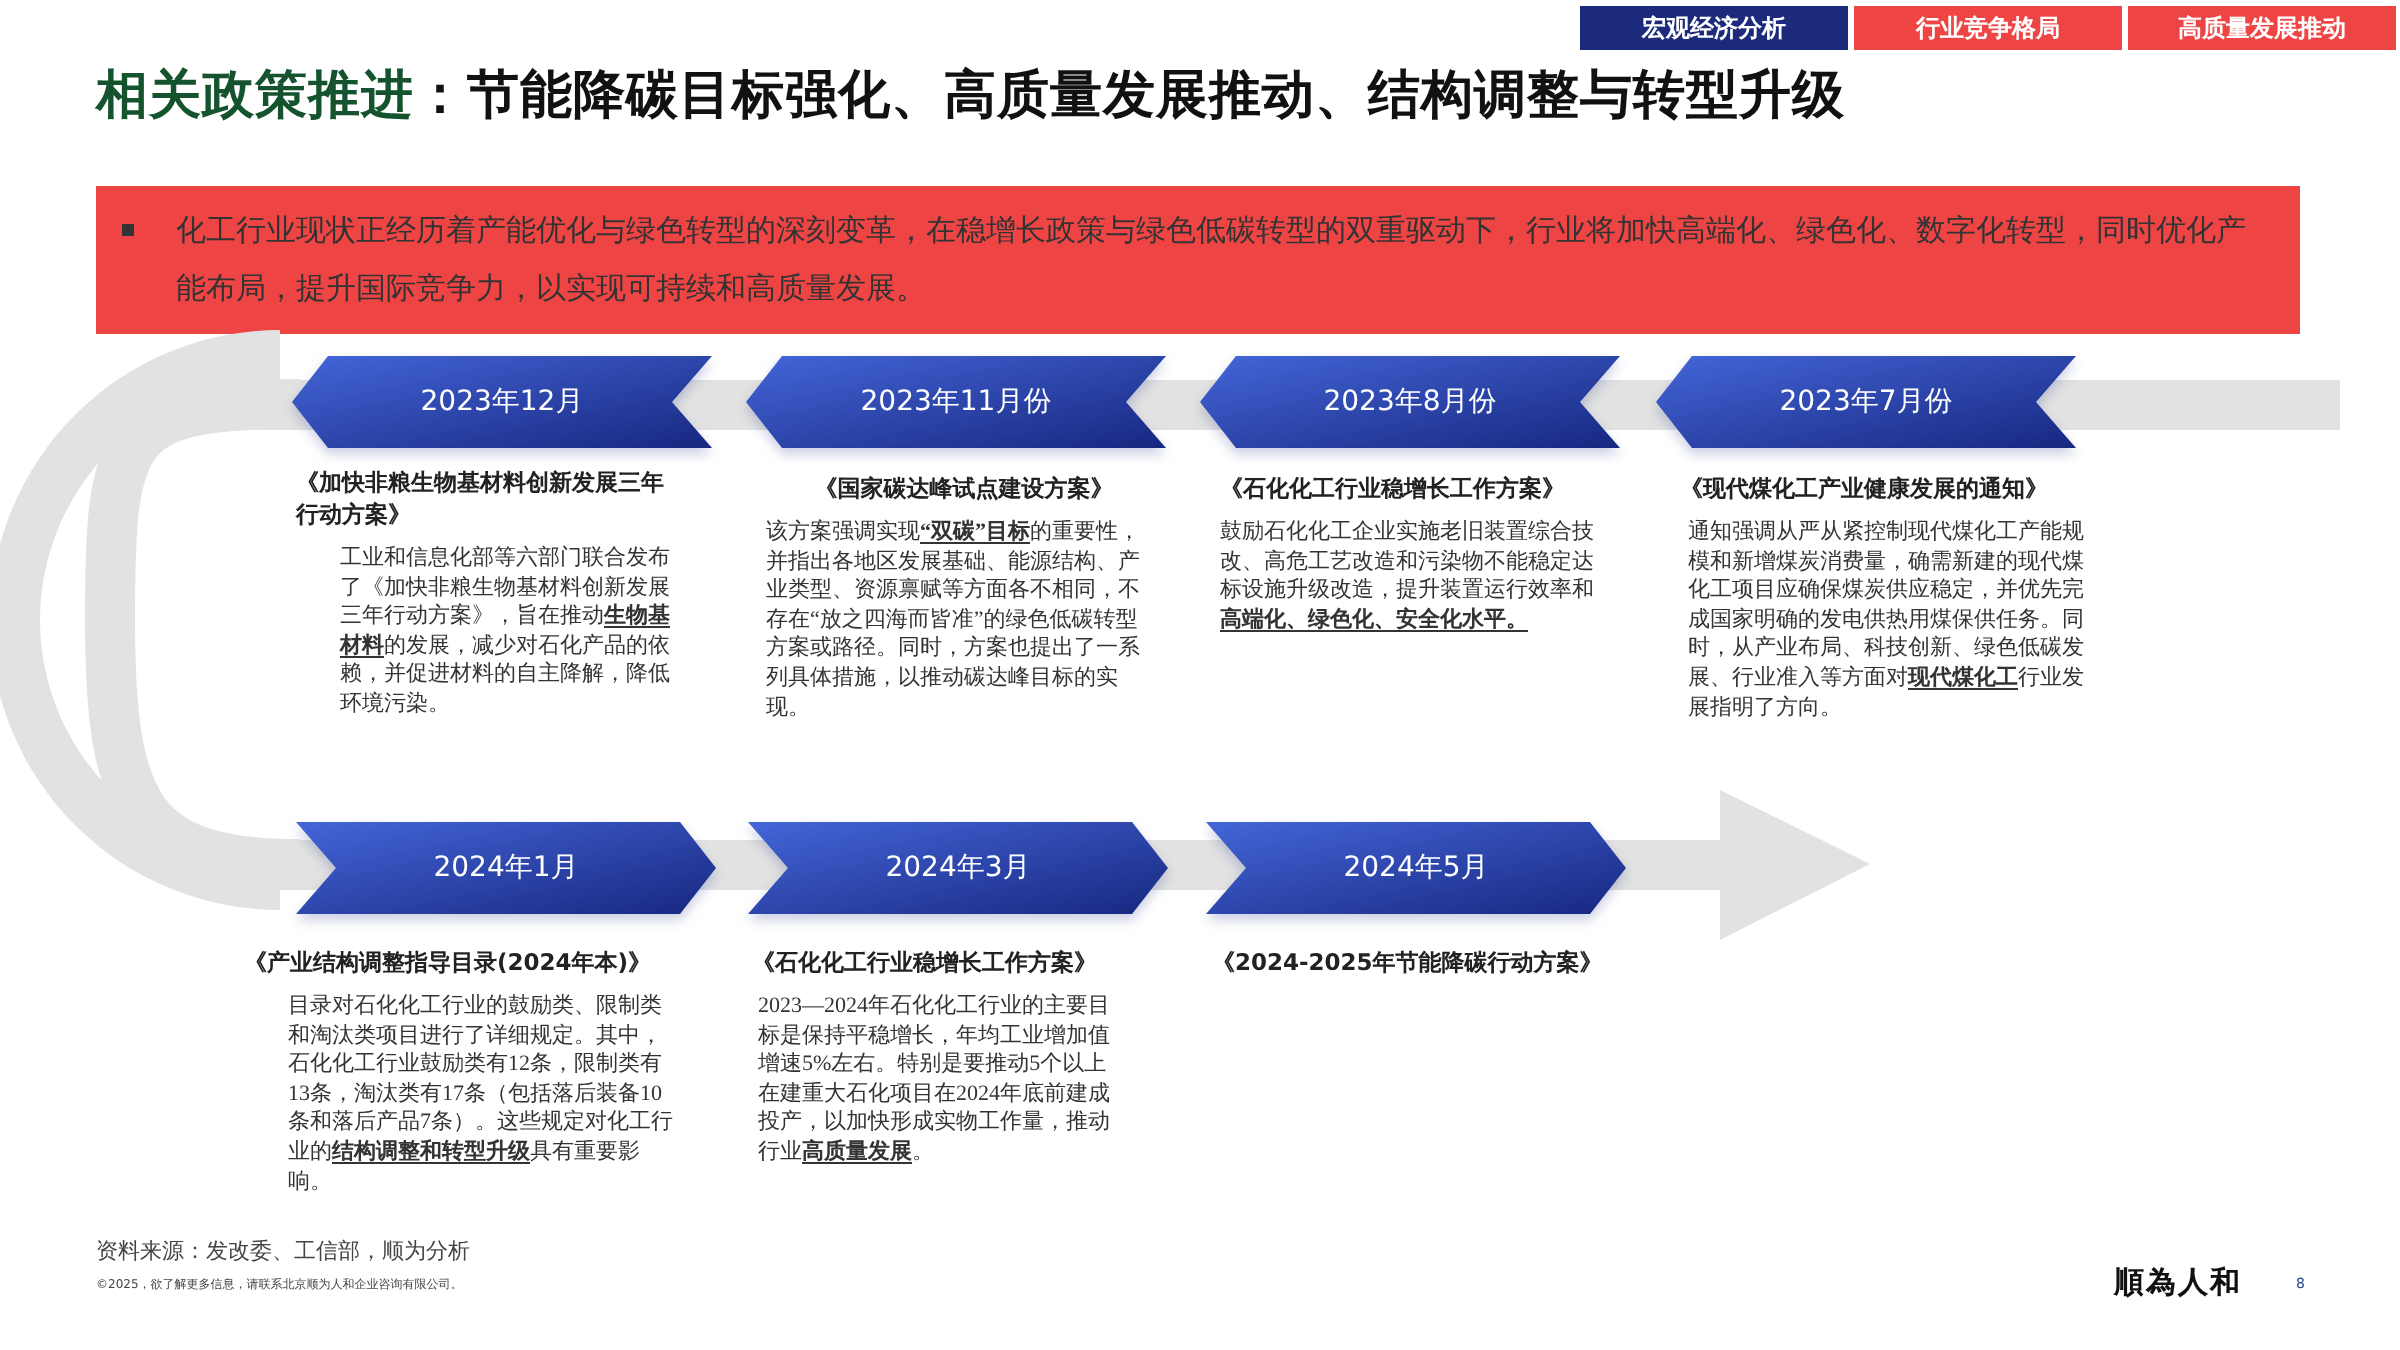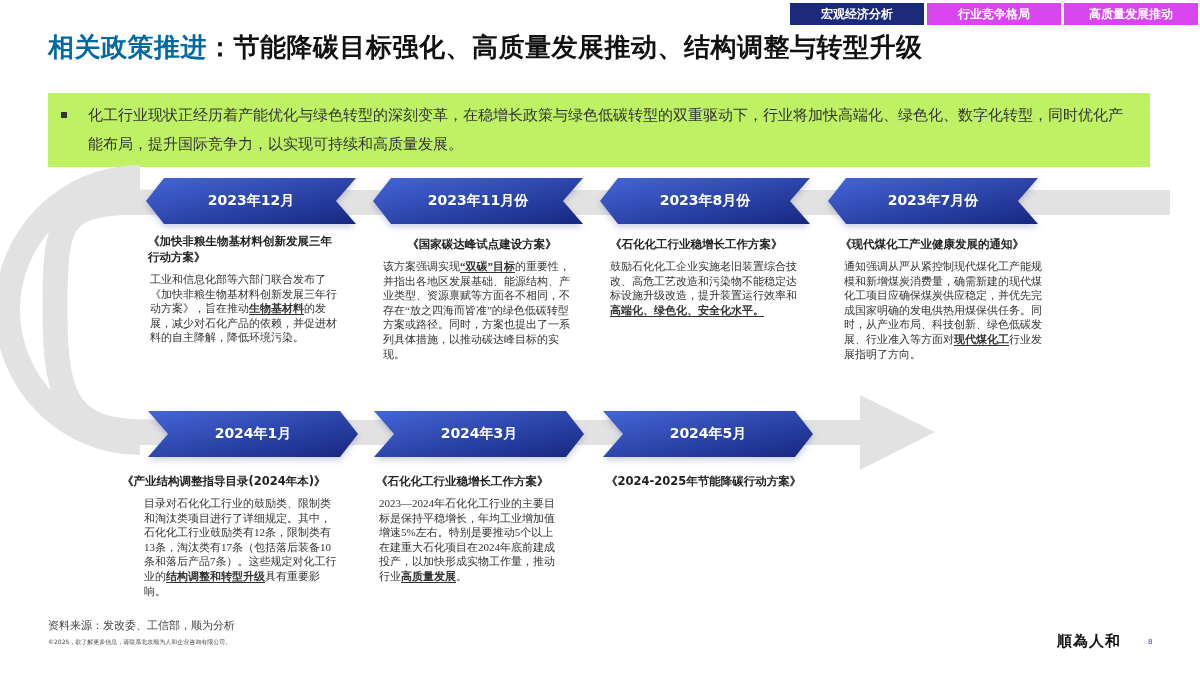--- a/index.html
+++ b/index.html
@@ -11,47 +11,47 @@
     color: #222;
   }
   .top-tabs {
     position: absolute; top: 3px; left: 790px;
     display: flex; gap: 3px; justify-content: center;
   }
   .top-tab {
     width: 134px; height: 22px;
     font-size: 12px; font-weight: bold;
     display: flex; align-items: center; justify-content: center;
-    color: #ffffff; background: #d946ef;
+    color: #ffffff; background: #ef4444;
     cursor: pointer;
   }
   .top-tab.active { background: #1b2a7a; }
   .page-title {
     position: absolute; top: 30px; left: 48px;
     font-size: 26px; font-weight: bold; color: #111;
     letter-spacing: 0.5px;
     white-space: nowrap;
   }
-  .page-title .accent { color: #0369a1; }
+  .page-title .accent { color: #14532d; }
   .summary-box {
     position: absolute; top: 93px; left: 48px;
     width: 1102px; height: 74px;
-    background: #bef264;
+    background: #ef4444;
     padding: 8px 20px 0 40px;
     font-size: 15px; line-height: 29px; color: #333;
   }
   .summary-box .bullet {
     position: absolute; left: 13px; top: 19px;
     width: 6px; height: 6px; background: #333;
   }
   svg.bg { position: absolute; left: 0; top: 0; }
   .banner {
     position: absolute; height: 46px; width: 210px;
     display: flex; align-items: center; justify-content: center;
-    color: #fff; font-weight: bold; font-size: 14px;
+    color: #fff; font-weight: normal; font-size: 14px;
     filter: drop-shadow(0 3px 3px rgba(40,60,140,0.25));
   }
   .banner svg { position: absolute; left: 0; top: 0; }
   .banner span { position: relative; }
   .policy {
     position: absolute; width: 220px;
   }
   .policy .ptitle {
     font-size: 11.5px; font-weight: bold; color: #222;
     line-height: 16px; margin-bottom: 7px;
@@ -158,21 +158,21 @@
 </div>
 <div class="banner" style="left:603px; top:411px;">
   <svg width="210" height="46">
     <polygon points="0,0 192,0 210,23 192,46 0,46 20,23" fill="url(#gL)"></polygon>
   </svg>
   <span>2024年5月</span>
 </div>
 
 <div class="policy" style="left:148px; top:233px; width:190px;">
   <div class="ptitle">《加快非粮生物基材料创新发展三年行动方案》</div>
-  <div class="pbody" style="padding-left:2px;"><span>工业和信息化部等六部门联合发布了《加快非粮生物基材料创新发展三年行动方案》，旨在推动</span><u>生物基材料</u><span>的发展，减少对石化产品的依赖，并促进材料的自主降解，降低环境污染。</span></div>
+  <div class="pbody" style="padding-left:2px;margin-left:20px;"><span>工业和信息化部等六部门联合发布了《加快非粮生物基材料创新发展三年行动方案》，旨在推动</span><u>生物基材料</u><span>的发展，减少对石化产品的依赖，并促进材料的自主降解，降低环境污染。</span></div>
 </div>
 
 <div class="policy" style="left:383px; top:236px; width:190px;">
   <div class="ptitle" style="margin-left:8px;text-align:center;">《国家碳达峰试点建设方案》</div>
   <div class="pbody"><span>该方案强调实现</span><u>“双碳”目标</u><span>的重要性，并指出各地区发展基础、能源结构、产业类型、资源禀赋等方面各不相同，不存在“放之四海而皆准”的绿色低碳转型方案或路径。同时，方案也提出了一系列具体措施，以推动碳达峰目标的实现。</span></div>
 </div>
 
 <div class="policy" style="left:610px; top:236px; width:195px;">
   <div class="ptitle">《石化化工行业稳增长工作方案》</div>
   <div class="pbody"><span>鼓励石化化工企业实施老旧装置综合技改、高危工艺改造和污染物不能稳定达标设施升级改造，提升装置运行效率和</span><u>高端化、绿色化、安全化水平。</u><span></span></div>

